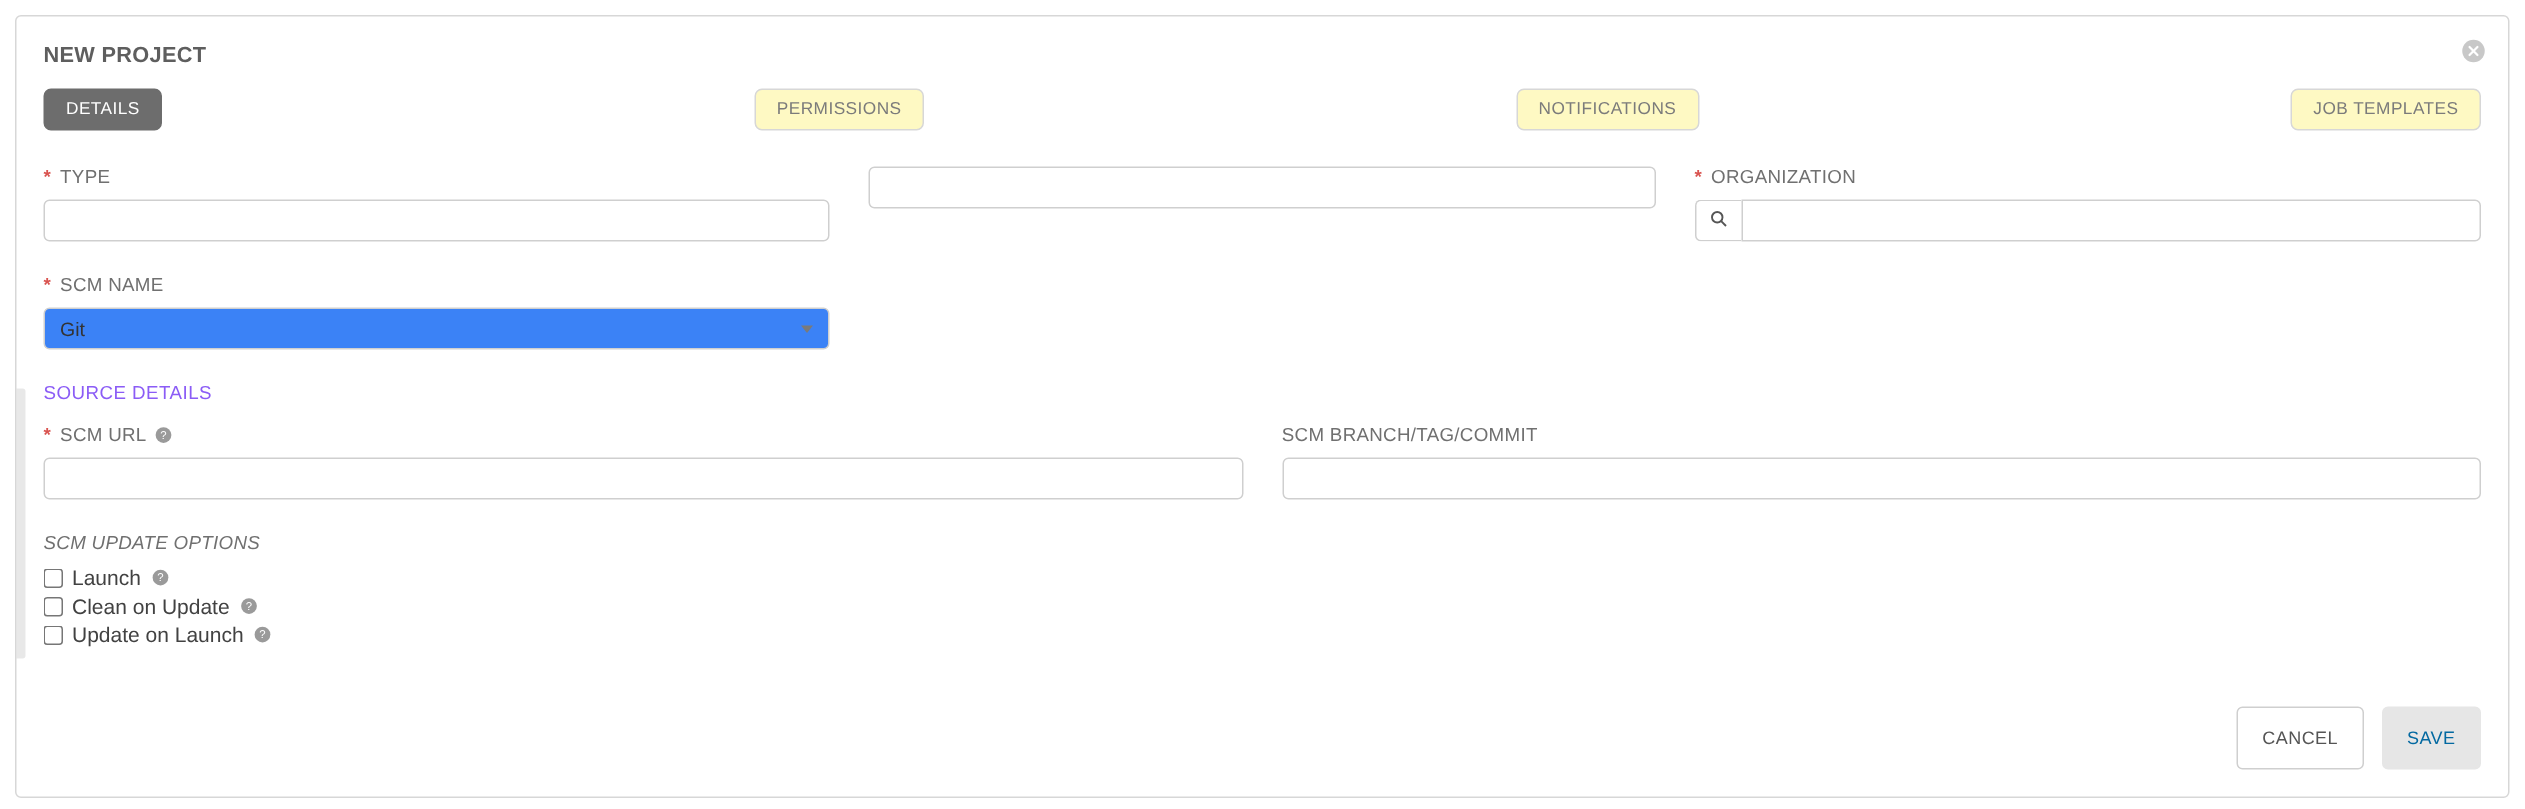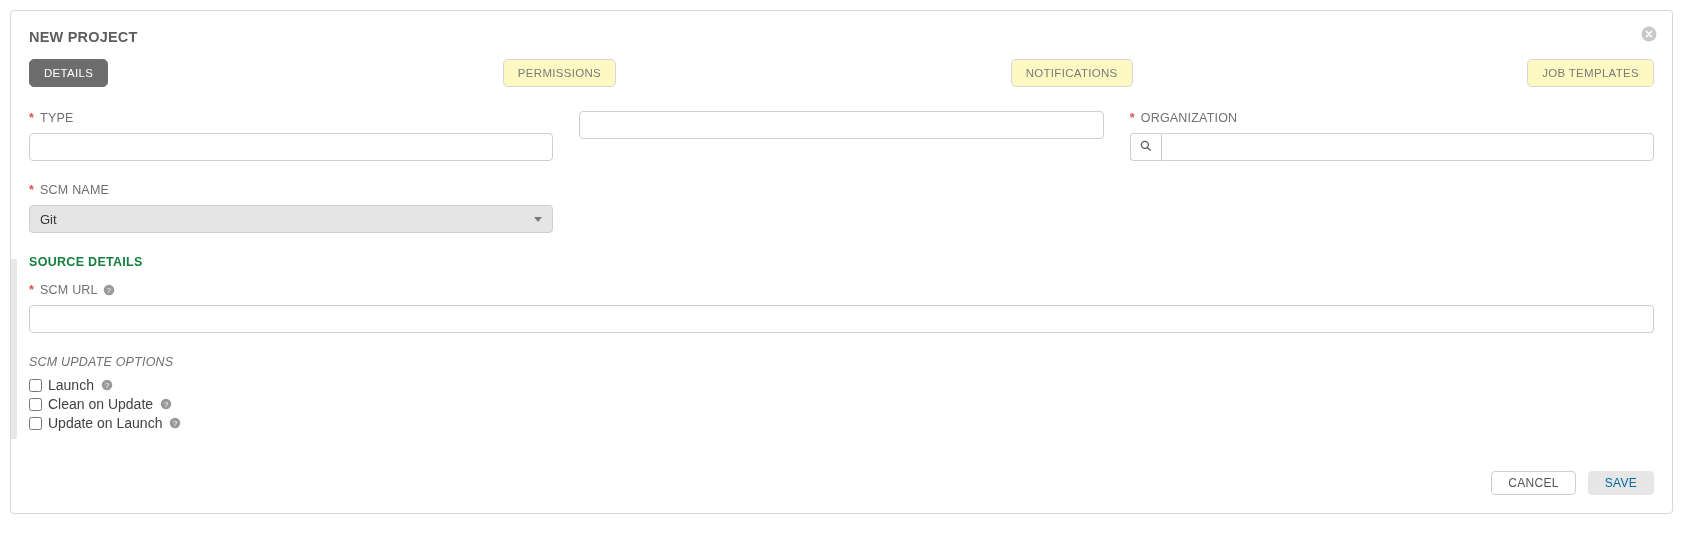--- a/index.html
+++ b/index.html
@@ -99,21 +99,21 @@
     color: #555;
     cursor: pointer;
   }
   .input-addon svg { width: 14px; height: 14px; }
   .input-group .input { border-radius: 0 4px 4px 0; }
   .select {
     width: 100%;
     height: 28px;
     border: 1px solid #cfcfcf;
     border-radius: 4px;
-    background: #e5e5e5;
+    background: #3b82f6;
     display: flex;
     align-items: center;
     justify-content: space-between;
     padding: 0 10px;
     font-size: 13px;
     color: #333;
     cursor: pointer;
   }
   .caret {
     width: 0; height: 0;
@@ -126,22 +126,22 @@
     left: 0;
     width: 6px;
     background: #ccc;
     height: 180px;
     top: 248px;
     border-radius: 0 2px 2px 0;
     opacity: 0.45;
   }
   .section-title {
     font-size: 12.5px;
-    font-weight: 700;
-    color: #15803d;
+    font-weight: 400;
+    color: #8b5cf6;
     letter-spacing: 0.3px;
     margin-bottom: 14px;
   }
   .checkbox-list { display: flex; flex-direction: column; gap: 3px; }
   .checkbox-item {
     display: flex;
     align-items: center;
     gap: 6px;
     font-size: 14px;
     color: #424242;
@@ -150,21 +150,21 @@
     width: 13px; height: 13px;
     cursor: pointer;
   }
   .footer {
     display: flex;
     justify-content: flex-end;
     gap: 12px;
     margin-top: 40px;
   }
   .btn {
-    height: 24px;
+    height: 42px;
     padding: 0 16px;
     border-radius: 4px;
     font-size: 12px;
     letter-spacing: 0.3px;
     cursor: pointer;
     border: 1px solid #cfcfcf;
     background: #fff;
     color: #555;
   }
   .btn.primary {
@@ -247,20 +247,24 @@
       <div class="label">
         <span class="req">*</span>
           <span>SCM URL</span>
         <span class="help-icon">
             <svg viewBox="0 0 24 24" fill="currentColor">
               <circle cx="12" cy="12" r="9"></circle>
               <text x="12" y="16.5" text-anchor="middle" font-size="13" fill="#fff" font-family="Arial">?</text>
             </svg>
           </span>
       </div>
+      <input class="input" type="text" value="" style="">
+    </div>
+    <div class="field">
+      <div class="label">SCM BRANCH/TAG/COMMIT</div>
       <input class="input" type="text" value="" style="">
     </div>
   </div>
 
   <div class="label" style="margin-bottom:8px;font-style:italic;">SCM UPDATE OPTIONS</div>
   <div class="checkbox-list">
     <label class="checkbox-item">
       <input type="checkbox" style="">
       <span>Launch</span>
       <span class="help-icon">

